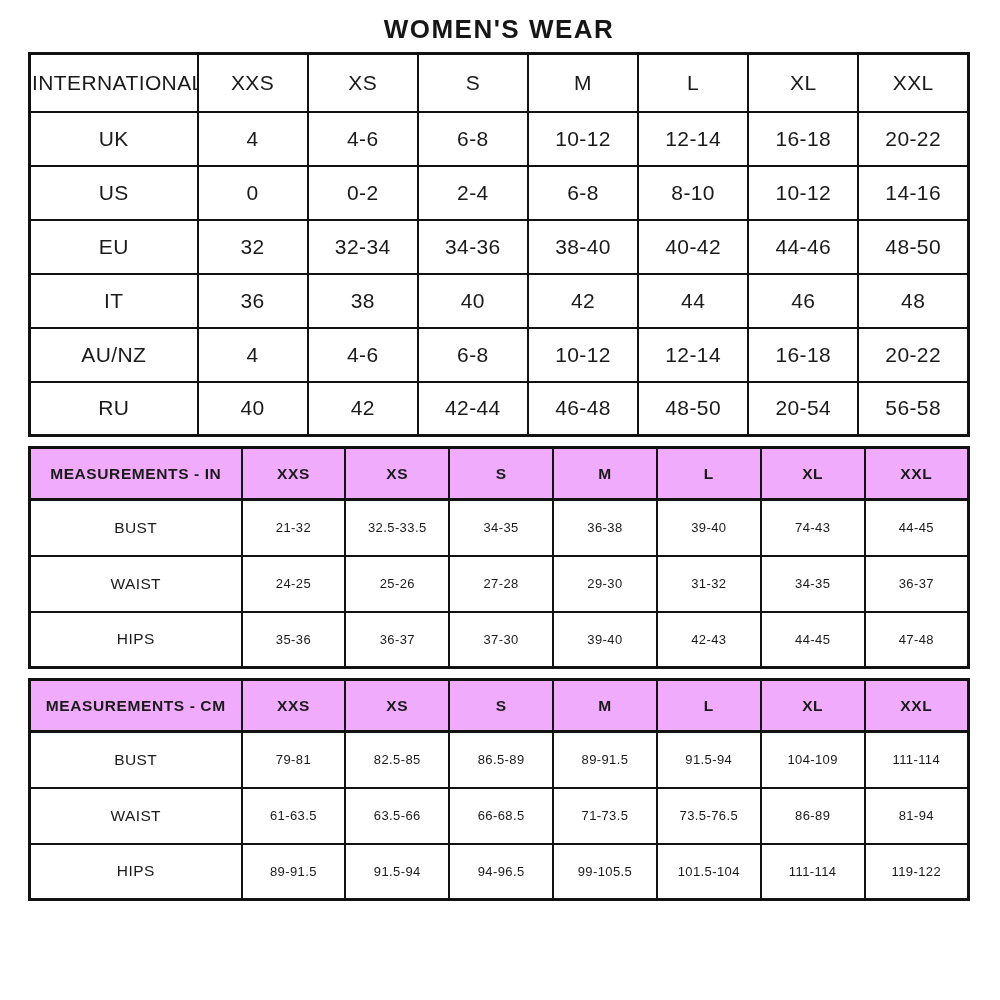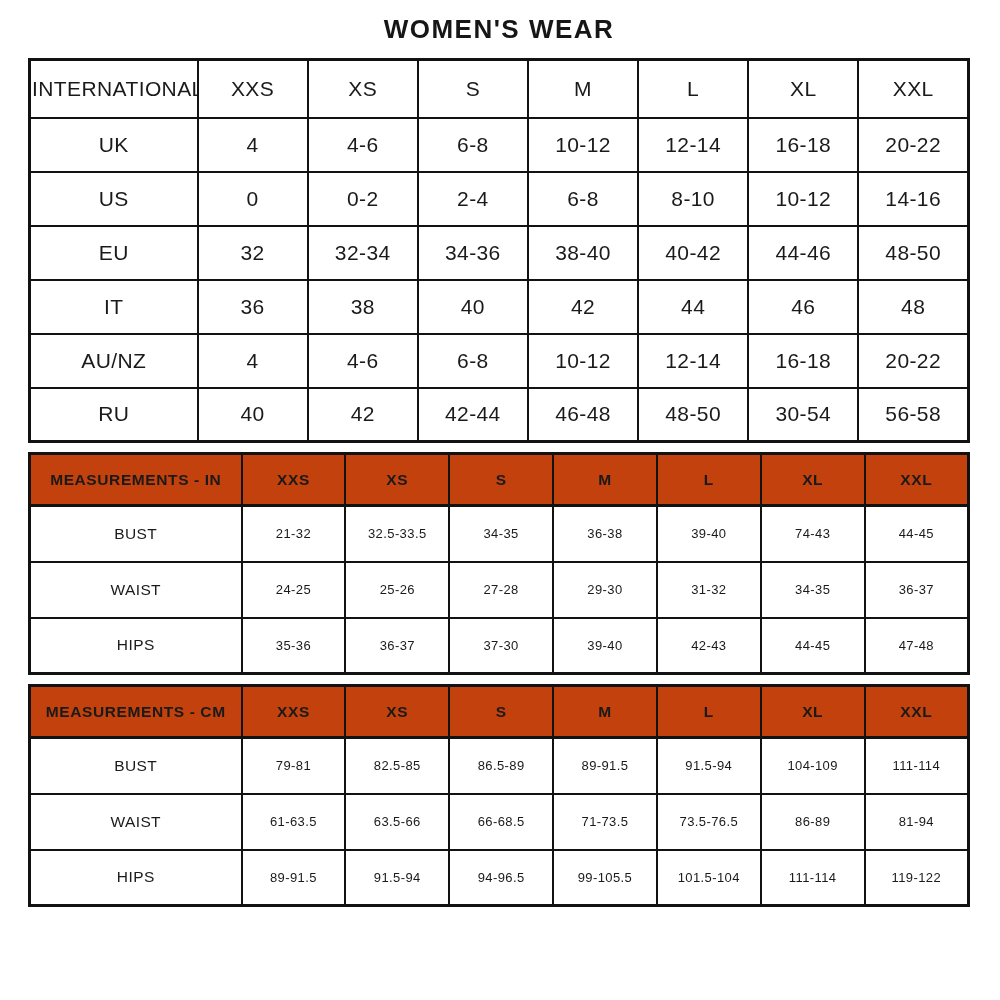--- a/index.html
+++ b/index.html
@@ -10,21 +10,21 @@
     font-family: "Liberation Sans", sans-serif;
     color: #1a1a1a;
   }
   .page { padding: 10px 30px 0 28px; }
 
   h1.title {
     text-align: center;
     font-size: 26px;
     font-weight: 700;
     letter-spacing: 1.5px;
-    margin: 4px 0 13px 0;
+    margin: 4px 0 7px 0;
     color: #161616;
   }
 
   table.tbl {
     border-collapse: collapse;
     table-layout: fixed;
     width: 942px;
     border: 3px solid #121212;
   }
   table.tbl td {
@@ -47,21 +47,21 @@
     height: 48px;
     border-bottom: 3px solid #121212;
   }
   .t1 tr.intl td { height: 58px; }
 
   
   .tm col.w-label { width: 212px; }
   .tm td { height: 56px; font-size: 13px; }
   .tm td.lbl { font-size: 15.5px; }
   .tm tr.ghead td {
-    background: #c2410c;
+    background: #f0abfc;
     font-weight: 700;
     font-size: 15.5px;
     letter-spacing: 0.6px;
     height: 52px;
     border-bottom: 3px solid #121212;
   }
   .tm { margin-top: 9px; }
 </style>
 </head>
 <body>
@@ -142,21 +142,21 @@
         <td>16-18</td>
         <td>20-22</td>
       </tr>
       <tr>
         <td class="lbl">RU</td>
         <td>40</td>
         <td>42</td>
         <td>42-44</td>
         <td>46-48</td>
         <td>48-50</td>
-        <td>30-54</td>
+        <td>20-54</td>
         <td>56-58</td>
       </tr>
     </tbody>
   </table>
 
   <table class="tbl tm">
     <colgroup>
         <col class="w-label">
         <col>
         <col>

